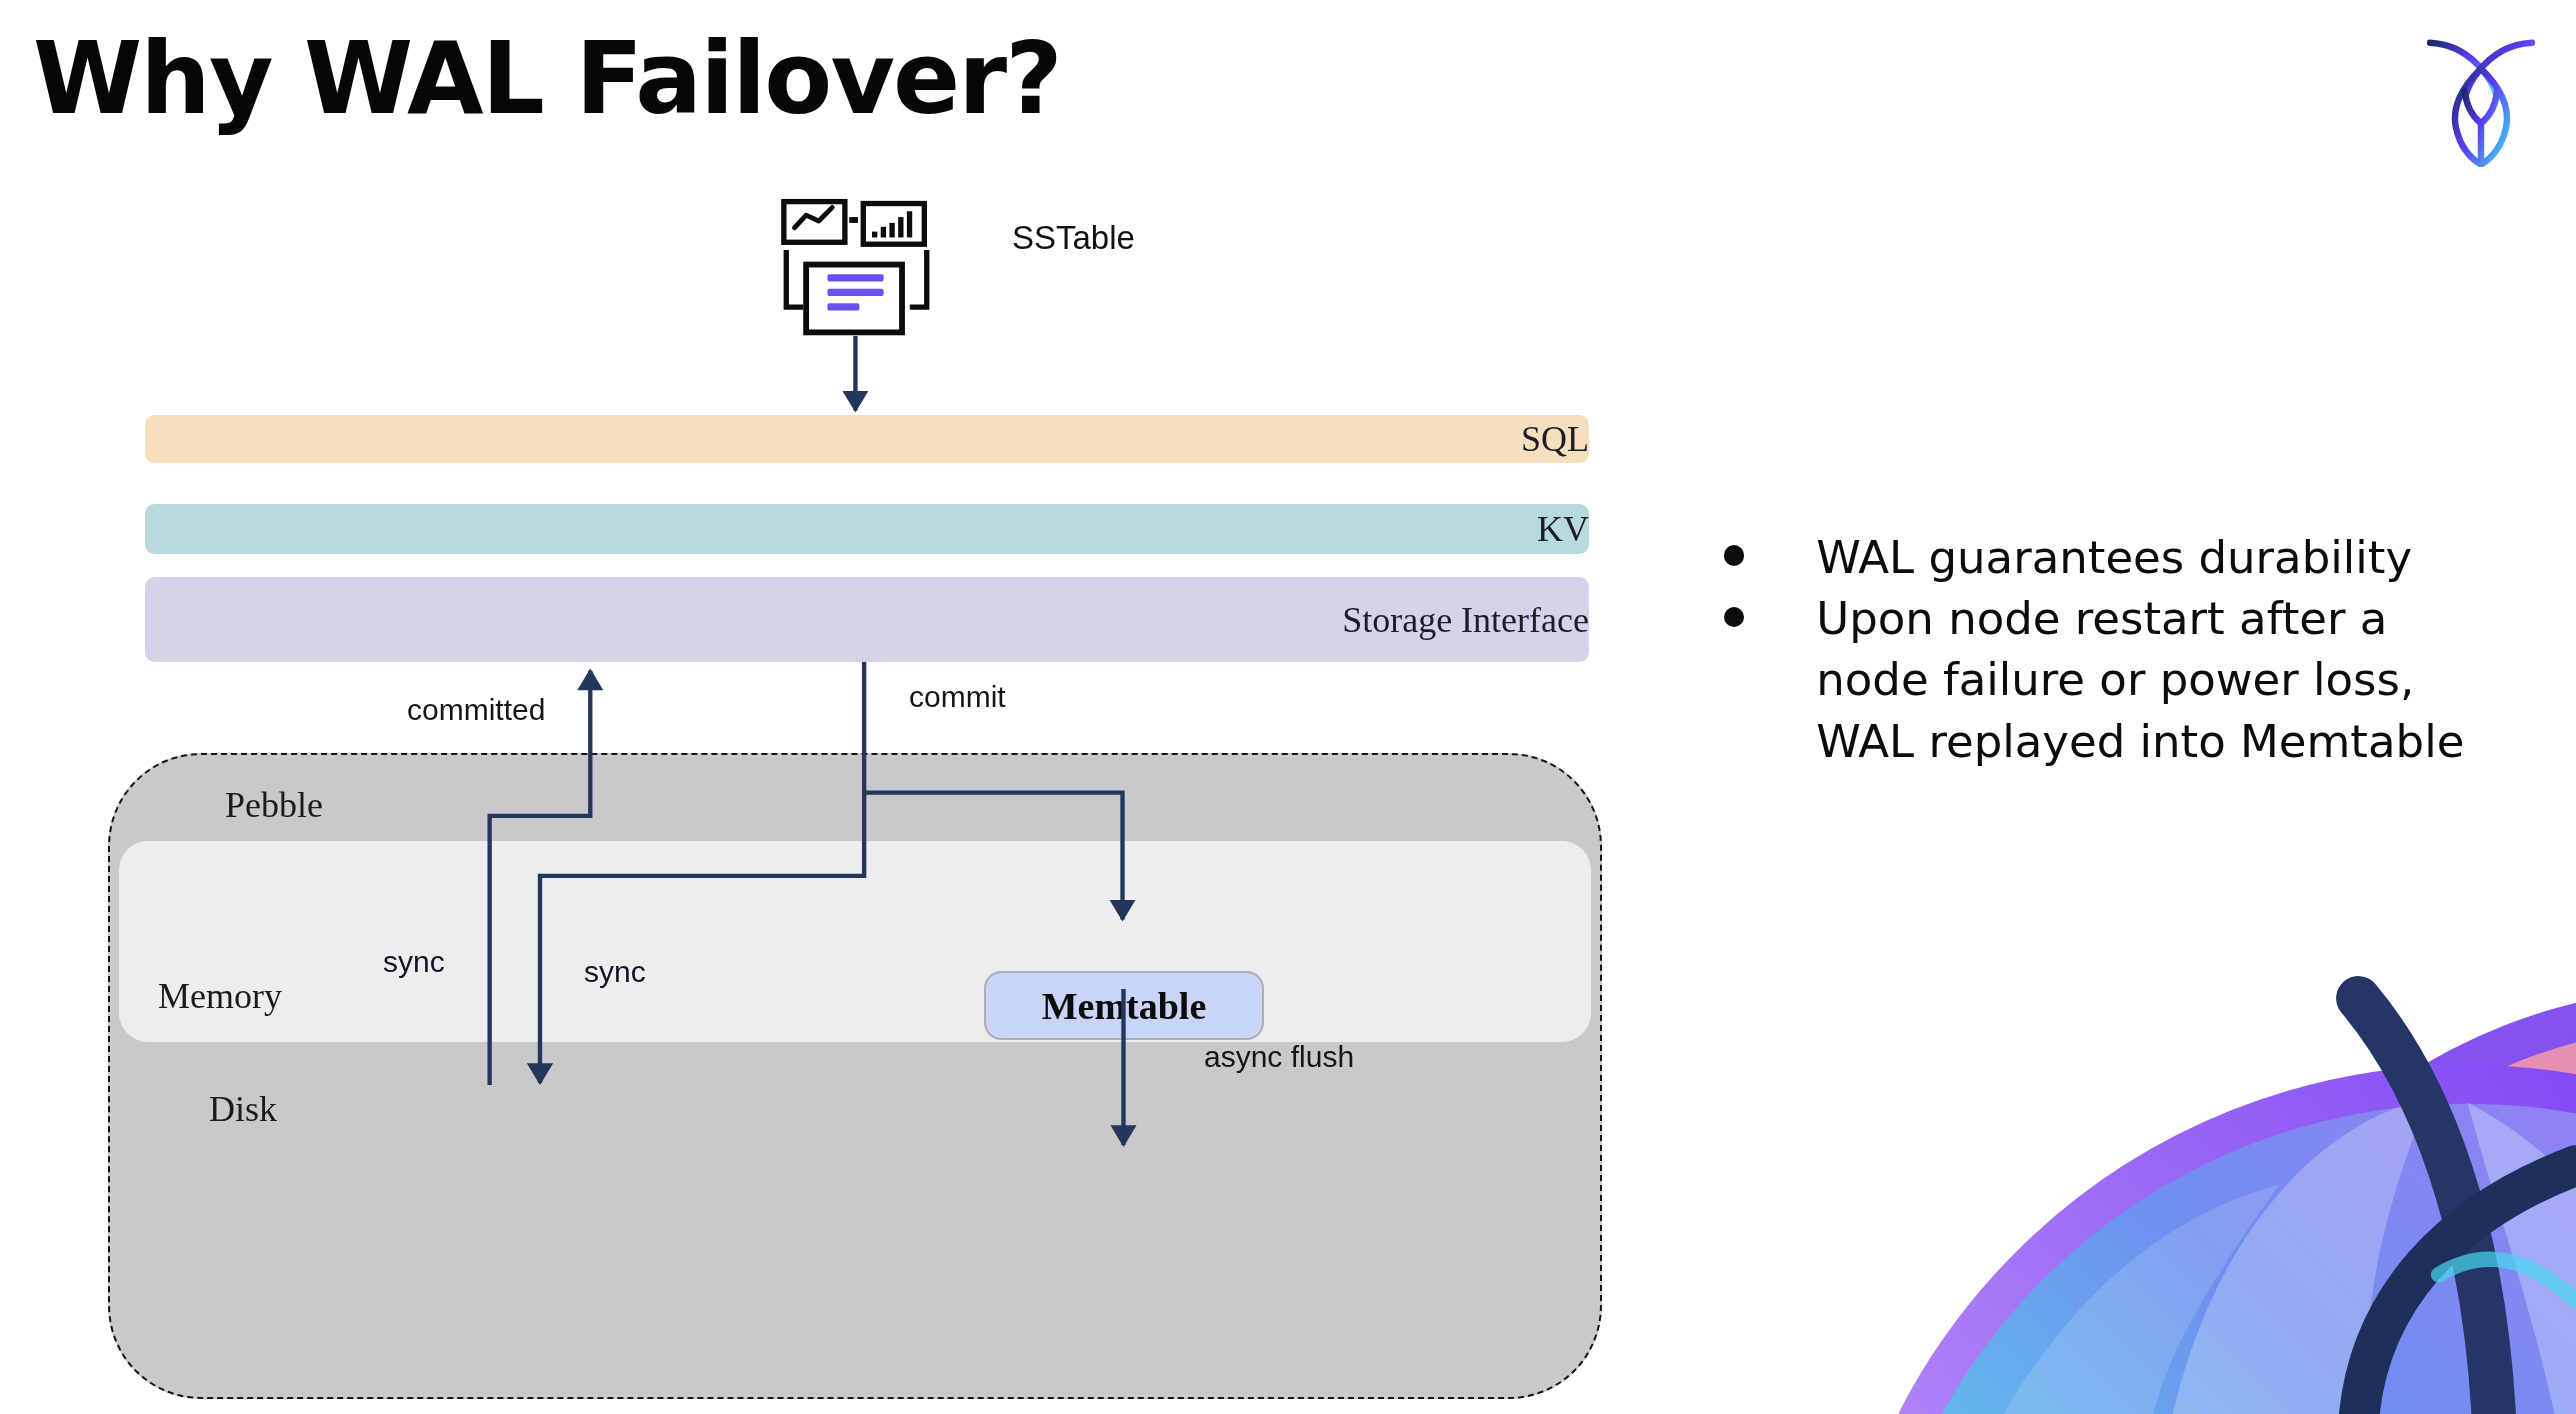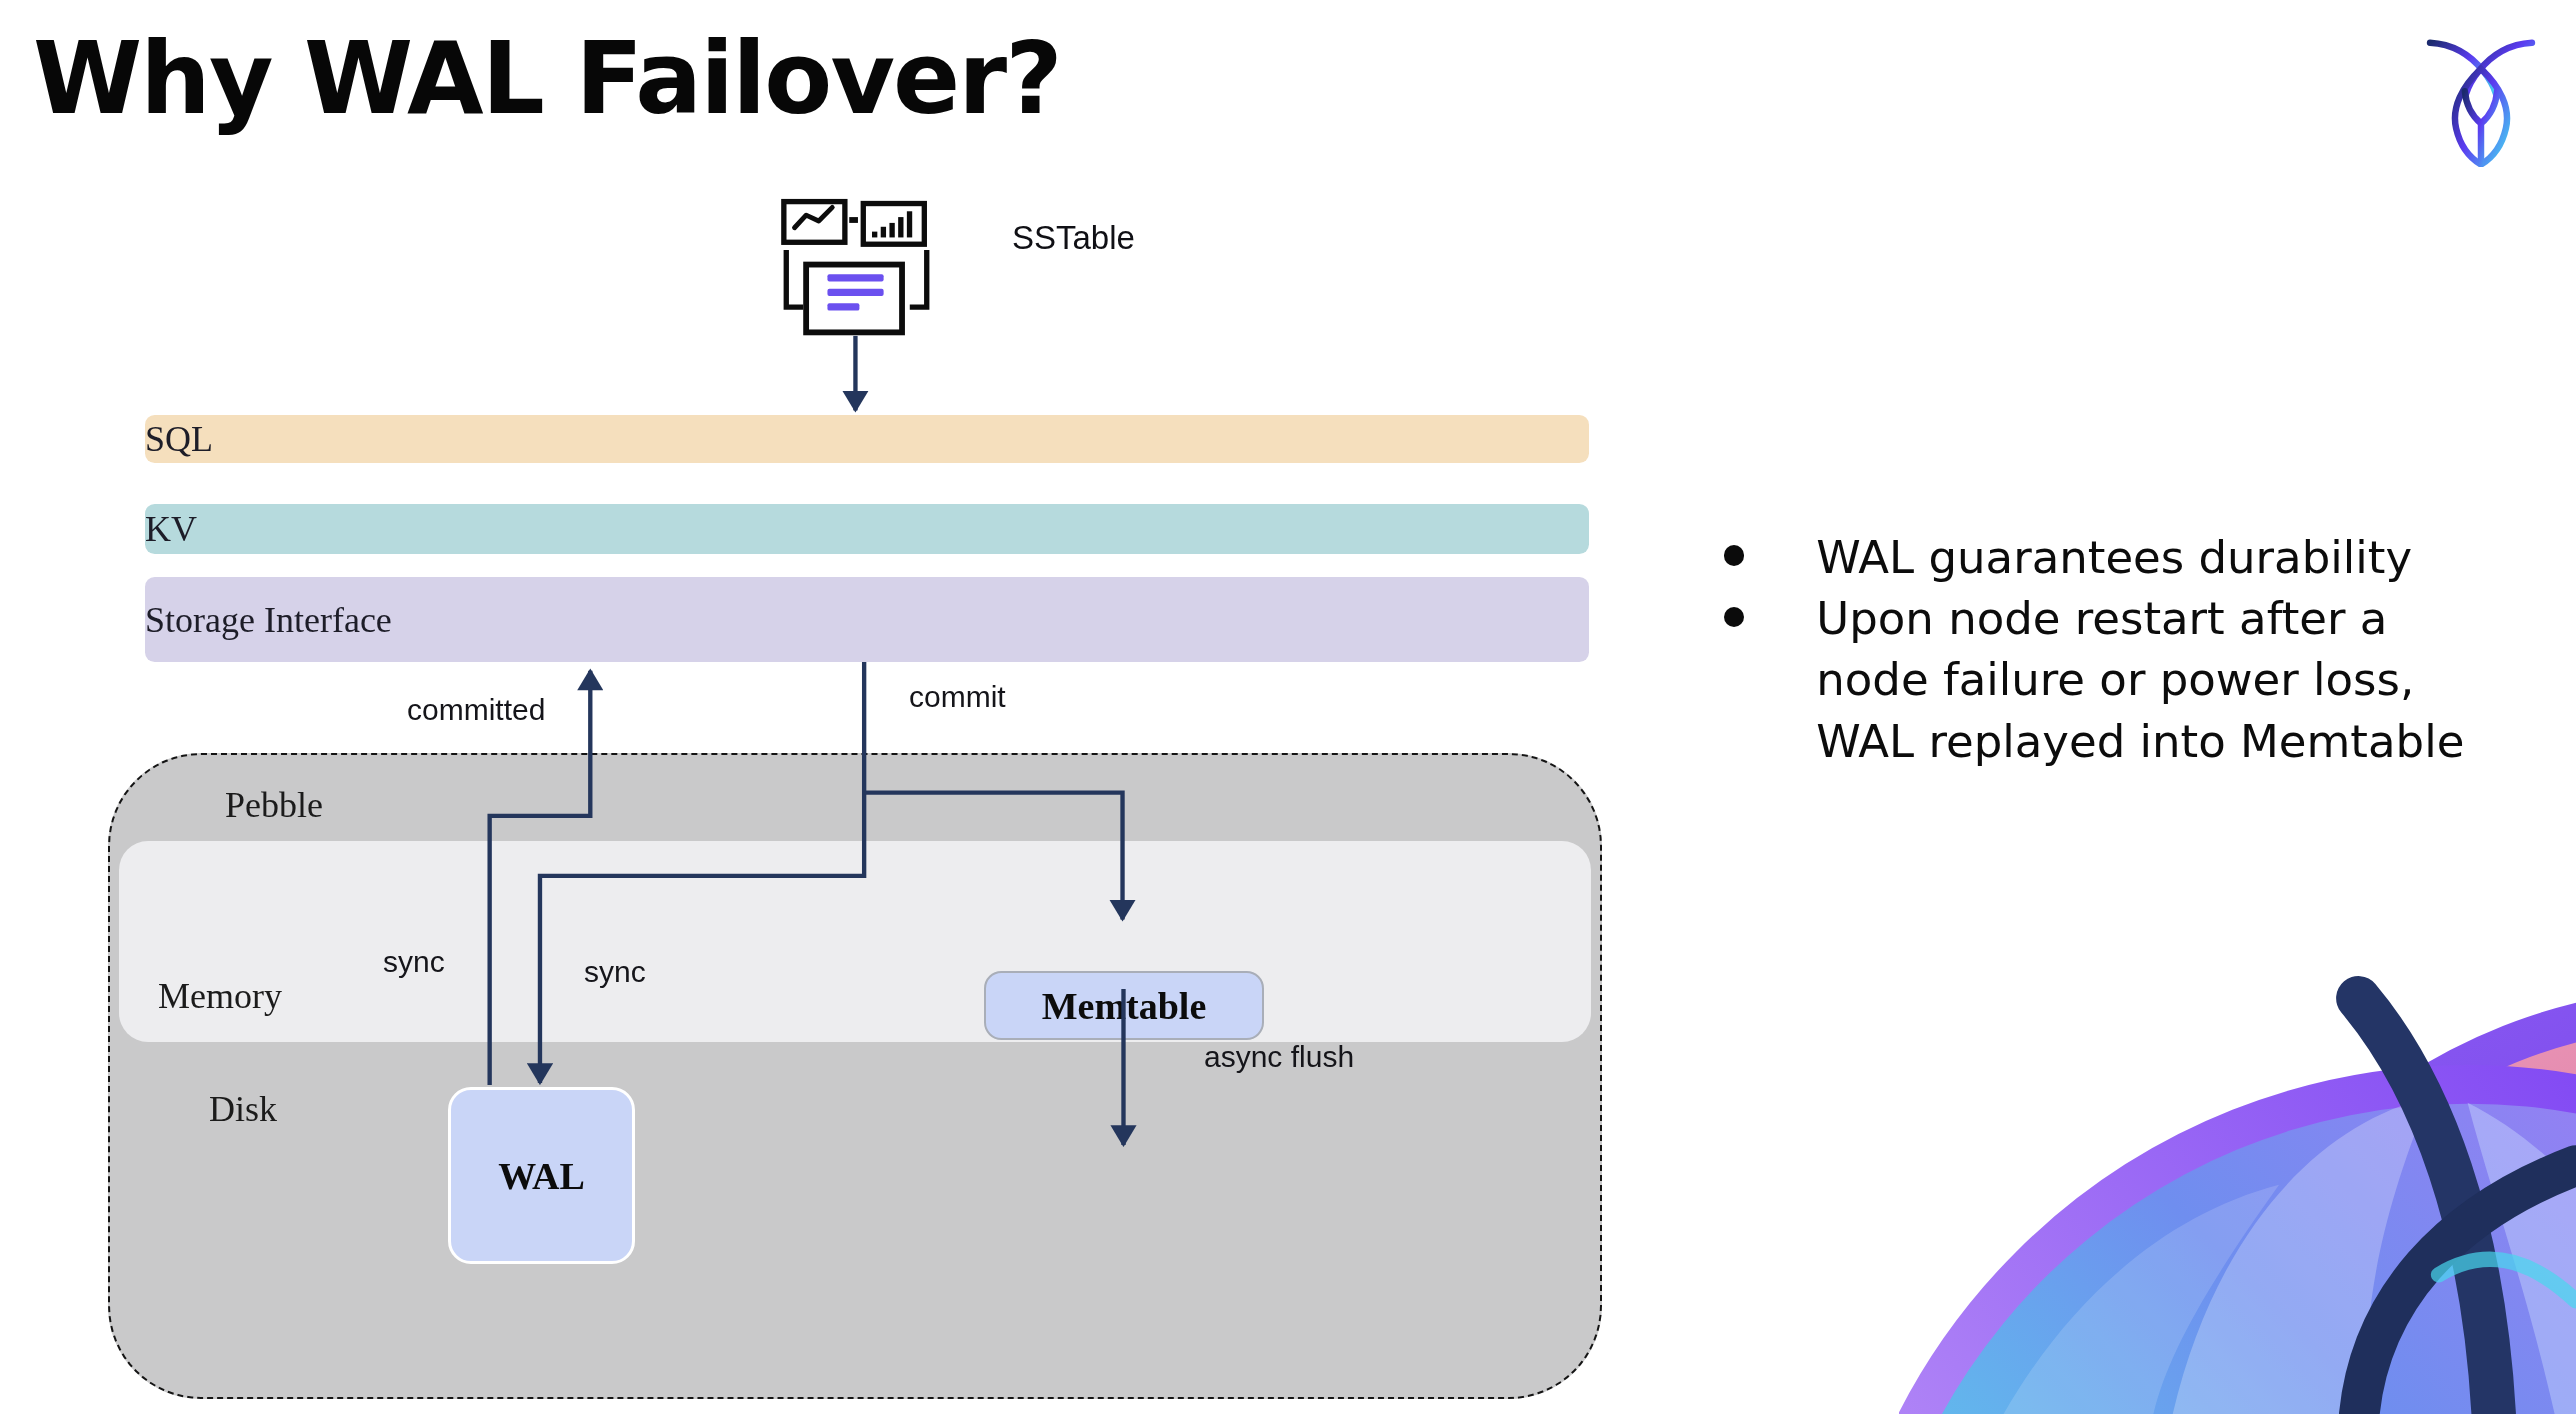--- a/index.html
+++ b/index.html
@@ -3,21 +3,21 @@
 <meta charset="utf-8">
 <style>
   html,body{margin:0;padding:0;background:#fff;}
   .slide{position:relative;width:2576px;height:1415px;background:#fff;overflow:hidden;
          font-family:"Liberation Sans","DejaVu Sans",sans-serif;}
   
   .title{position:absolute;left:33px;top:21px;font-family:"DejaVu Sans",sans-serif;
          font-weight:700;font-size:99px;letter-spacing:-1.9px;color:#070707;z-index:2;}
   
   .layer{position:absolute;left:145px;width:1444px;border-radius:9.7px;z-index:2;
-         display:flex;align-items:center;justify-content:flex-start;
+         display:flex;align-items:center;justify-content:flex-end;
          font-family:"Liberation Serif","DejaVu Serif",serif;font-size:36px;color:#1d1d28;}
   .layer-sql{top:415px;height:48px;}
   .layer-kv{top:504px;height:50px;}
   .layer-storage{top:577px;height:85px;}
   
   .pebble{position:absolute;left:108px;top:753px;width:1490px;height:642px;
           border:2.9px dashed #141414;border-radius:93px;z-index:1;}
   .memory-strip{position:absolute;left:8.7px;top:86px;width:1472px;height:201px;border-radius:29px;}
   .zone-label{position:absolute;font-family:"Liberation Serif","DejaVu Serif",serif;
               font-size:36px;color:#1b1b1b;z-index:3;}
@@ -110,23 +110,20 @@
     <span>Storage Interface</span>
   </div>
 
   <div class="pebble" style="background-color: rgb(201, 201, 202);">
     <div class="memory-strip" style="background-color: rgb(237, 237, 239);"></div>
   </div>
   <div class="zone-label lbl-pebble">Pebble</div>
   <div class="zone-label lbl-memory">Memory</div>
   <div class="zone-label lbl-disk">Disk</div>
 
-  <div class="node node-wal" style="background-color: rgb(201, 213, 247);">
-    <span>WAL</span>
-  </div>
   <div class="node node-memtable" style="background-color: rgb(201, 213, 247); margin-top: 48px;">
     <span>Memtable</span>
   </div>
 
   <svg class="connectors" viewBox="0 0 2662 1462">
     <defs>
       <marker id="arrow" viewBox="0 0 10 12" refX="9" refY="6" markerWidth="23" markerHeight="27" orient="auto" markerUnits="userSpaceOnUse">
         <path d="M0,0 L10,6 L0,12 Z" fill="#24365c"></path>
       </marker>
     </defs>

